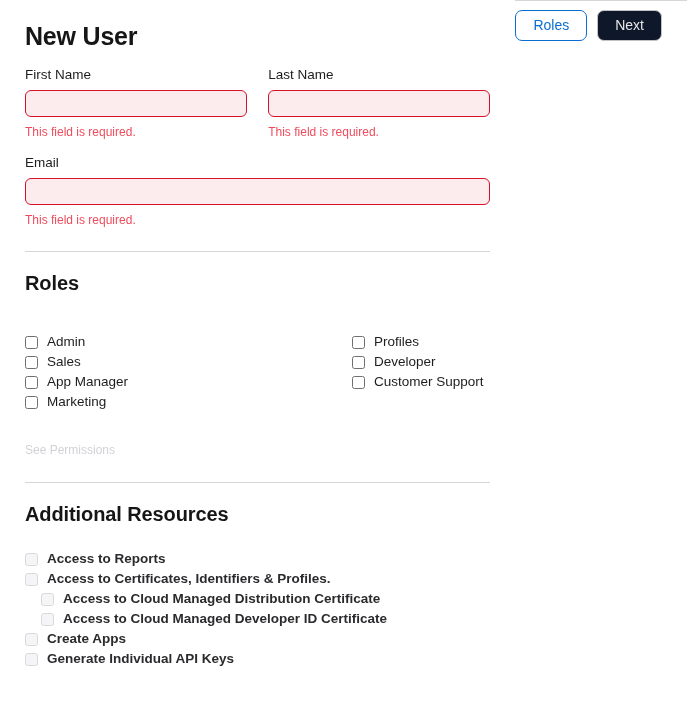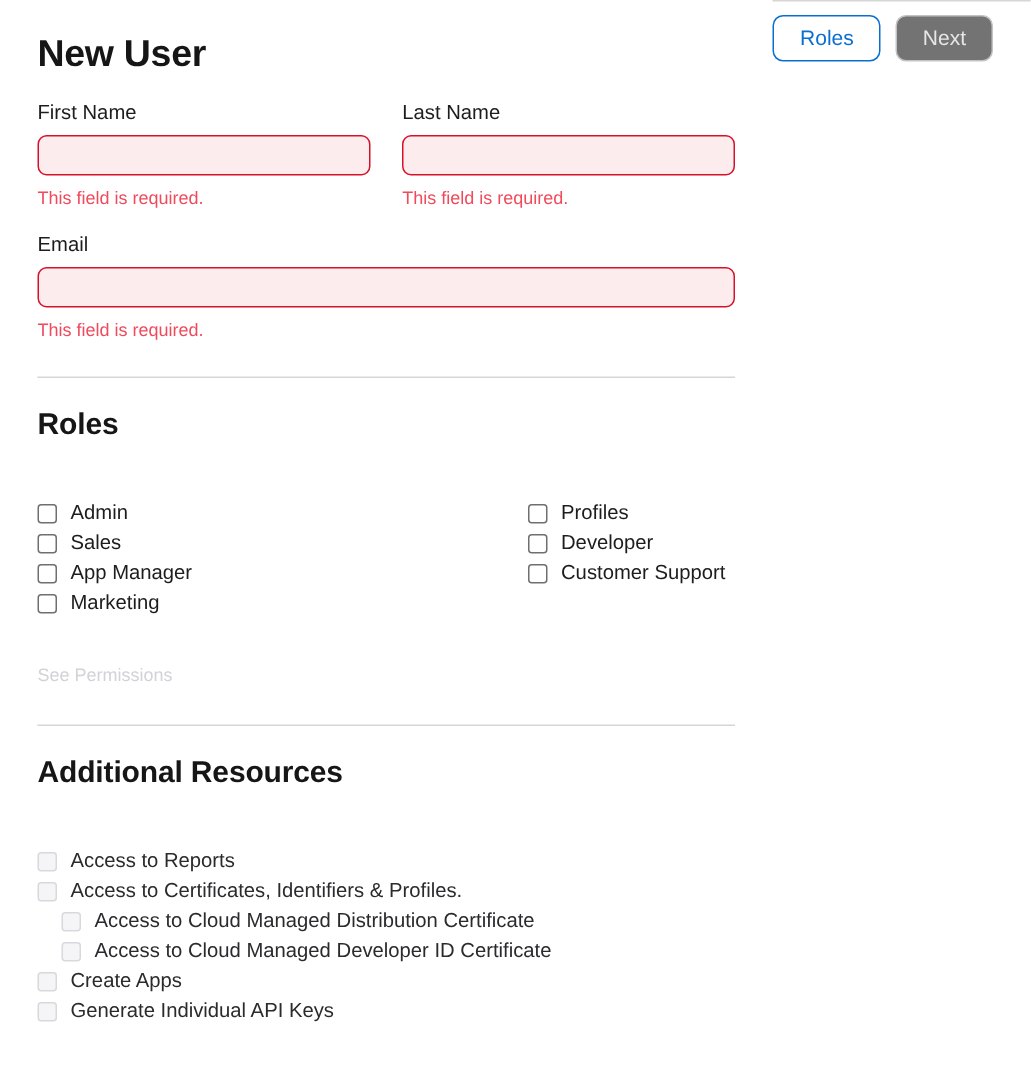--- a/index.html
+++ b/index.html
@@ -146,21 +146,21 @@
   .see-permissions {
     display: inline-block;
     font-size: 12px;
     line-height: 16px;
     color: #d2d2d7;
     text-decoration: none;
     margin-top: 30px;
   }
 
   
-  .res-list { margin-top: 36px; }
+  .res-list { margin-top: 22px; font-weight: bold; }
   .res-list .cb-row { height: 20px; }
   .res-row-indent { padding-left: 16px; }
 
   
   .footer {
     flex: 0 0 auto;
     border-top: 1px solid #d6d6d6;
     height: 49px;
     display: flex;
     align-items: center;
@@ -180,21 +180,21 @@
     display: inline-flex;
     align-items: center;
     justify-content: center;
   }
   .btn-cancel {
     background: #ffffff;
     border-color: #0a6ed1;
     color: #0a6ed1;
   }
   .btn-next {
-    background: #737373;
+    background: #0f172a;
     color: #e6e6e8;
     border-color: #c3c3c6;
     cursor: default;
   }
 </style>
 </head>
 <body>
 
 <div class="page">
 

